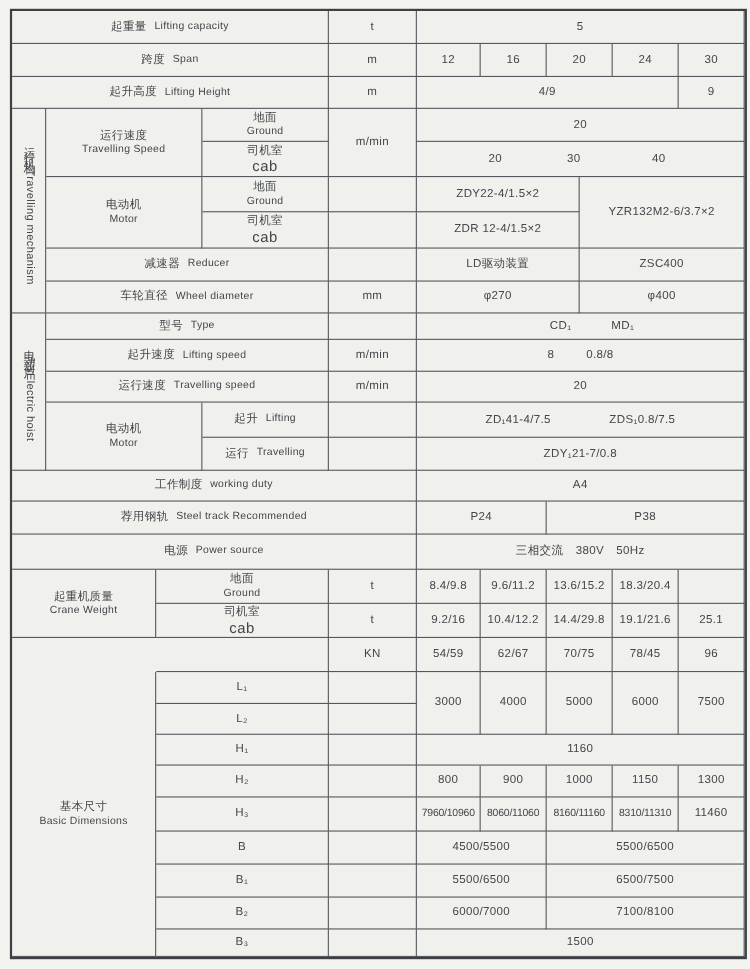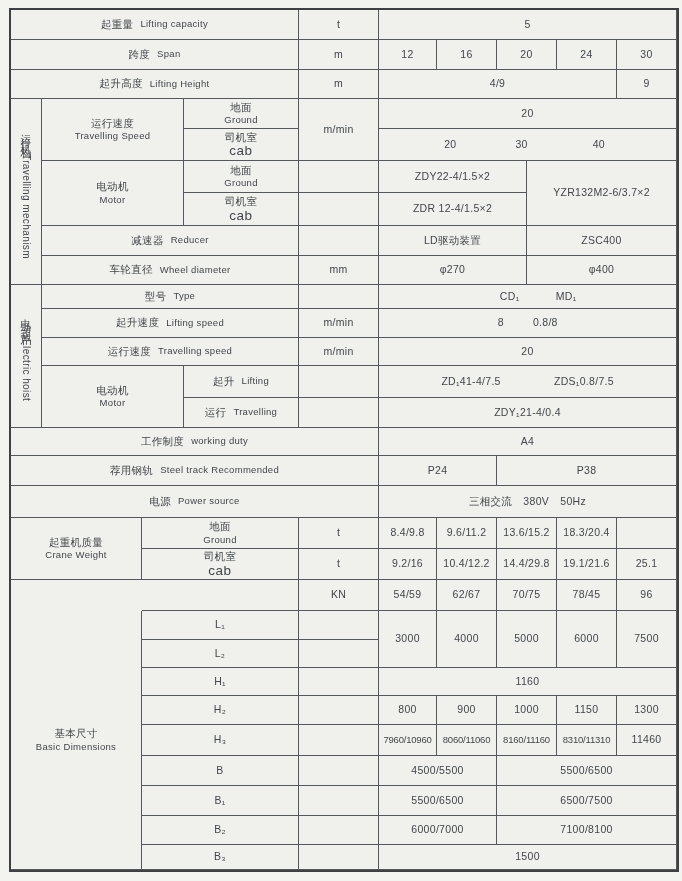--- a/index.html
+++ b/index.html
@@ -176,21 +176,21 @@
   <div class="c ilb" style="grid-area:13/4/14/5">
         <span>起升</span>
         <span class="en">Lifting</span>
       </div>
   <div class="c" style="grid-area:13/5/14/6"></div>
   <div class="c" style="grid-area:14/5/15/6"></div>
   <div class="c spread" style="grid-area:13/6/14/12">
     <span style="left:31%">ZD₁41-4/7.5</span>
     <span style="left:69%">ZDS₁0.8/7.5</span>
   </div>
-  <div class="c" style="grid-area:14/6/15/12">ZDY₁21-4/0.4</div>
+  <div class="c" style="grid-area:14/6/15/12">ZDY₁21-7/0.8</div>
 
   <div class="c ilb" style="grid-area:15/1/16/6">
         <span>工作制度</span>
         <span class="en">working duty</span>
       </div>
   <div class="c" style="grid-area:15/6/16/12">A4</div>
 
   <div class="c ilb" style="grid-area:16/1/17/6">
         <span>荐用钢轨</span>
         <span class="en">Steel track Recommended</span>

